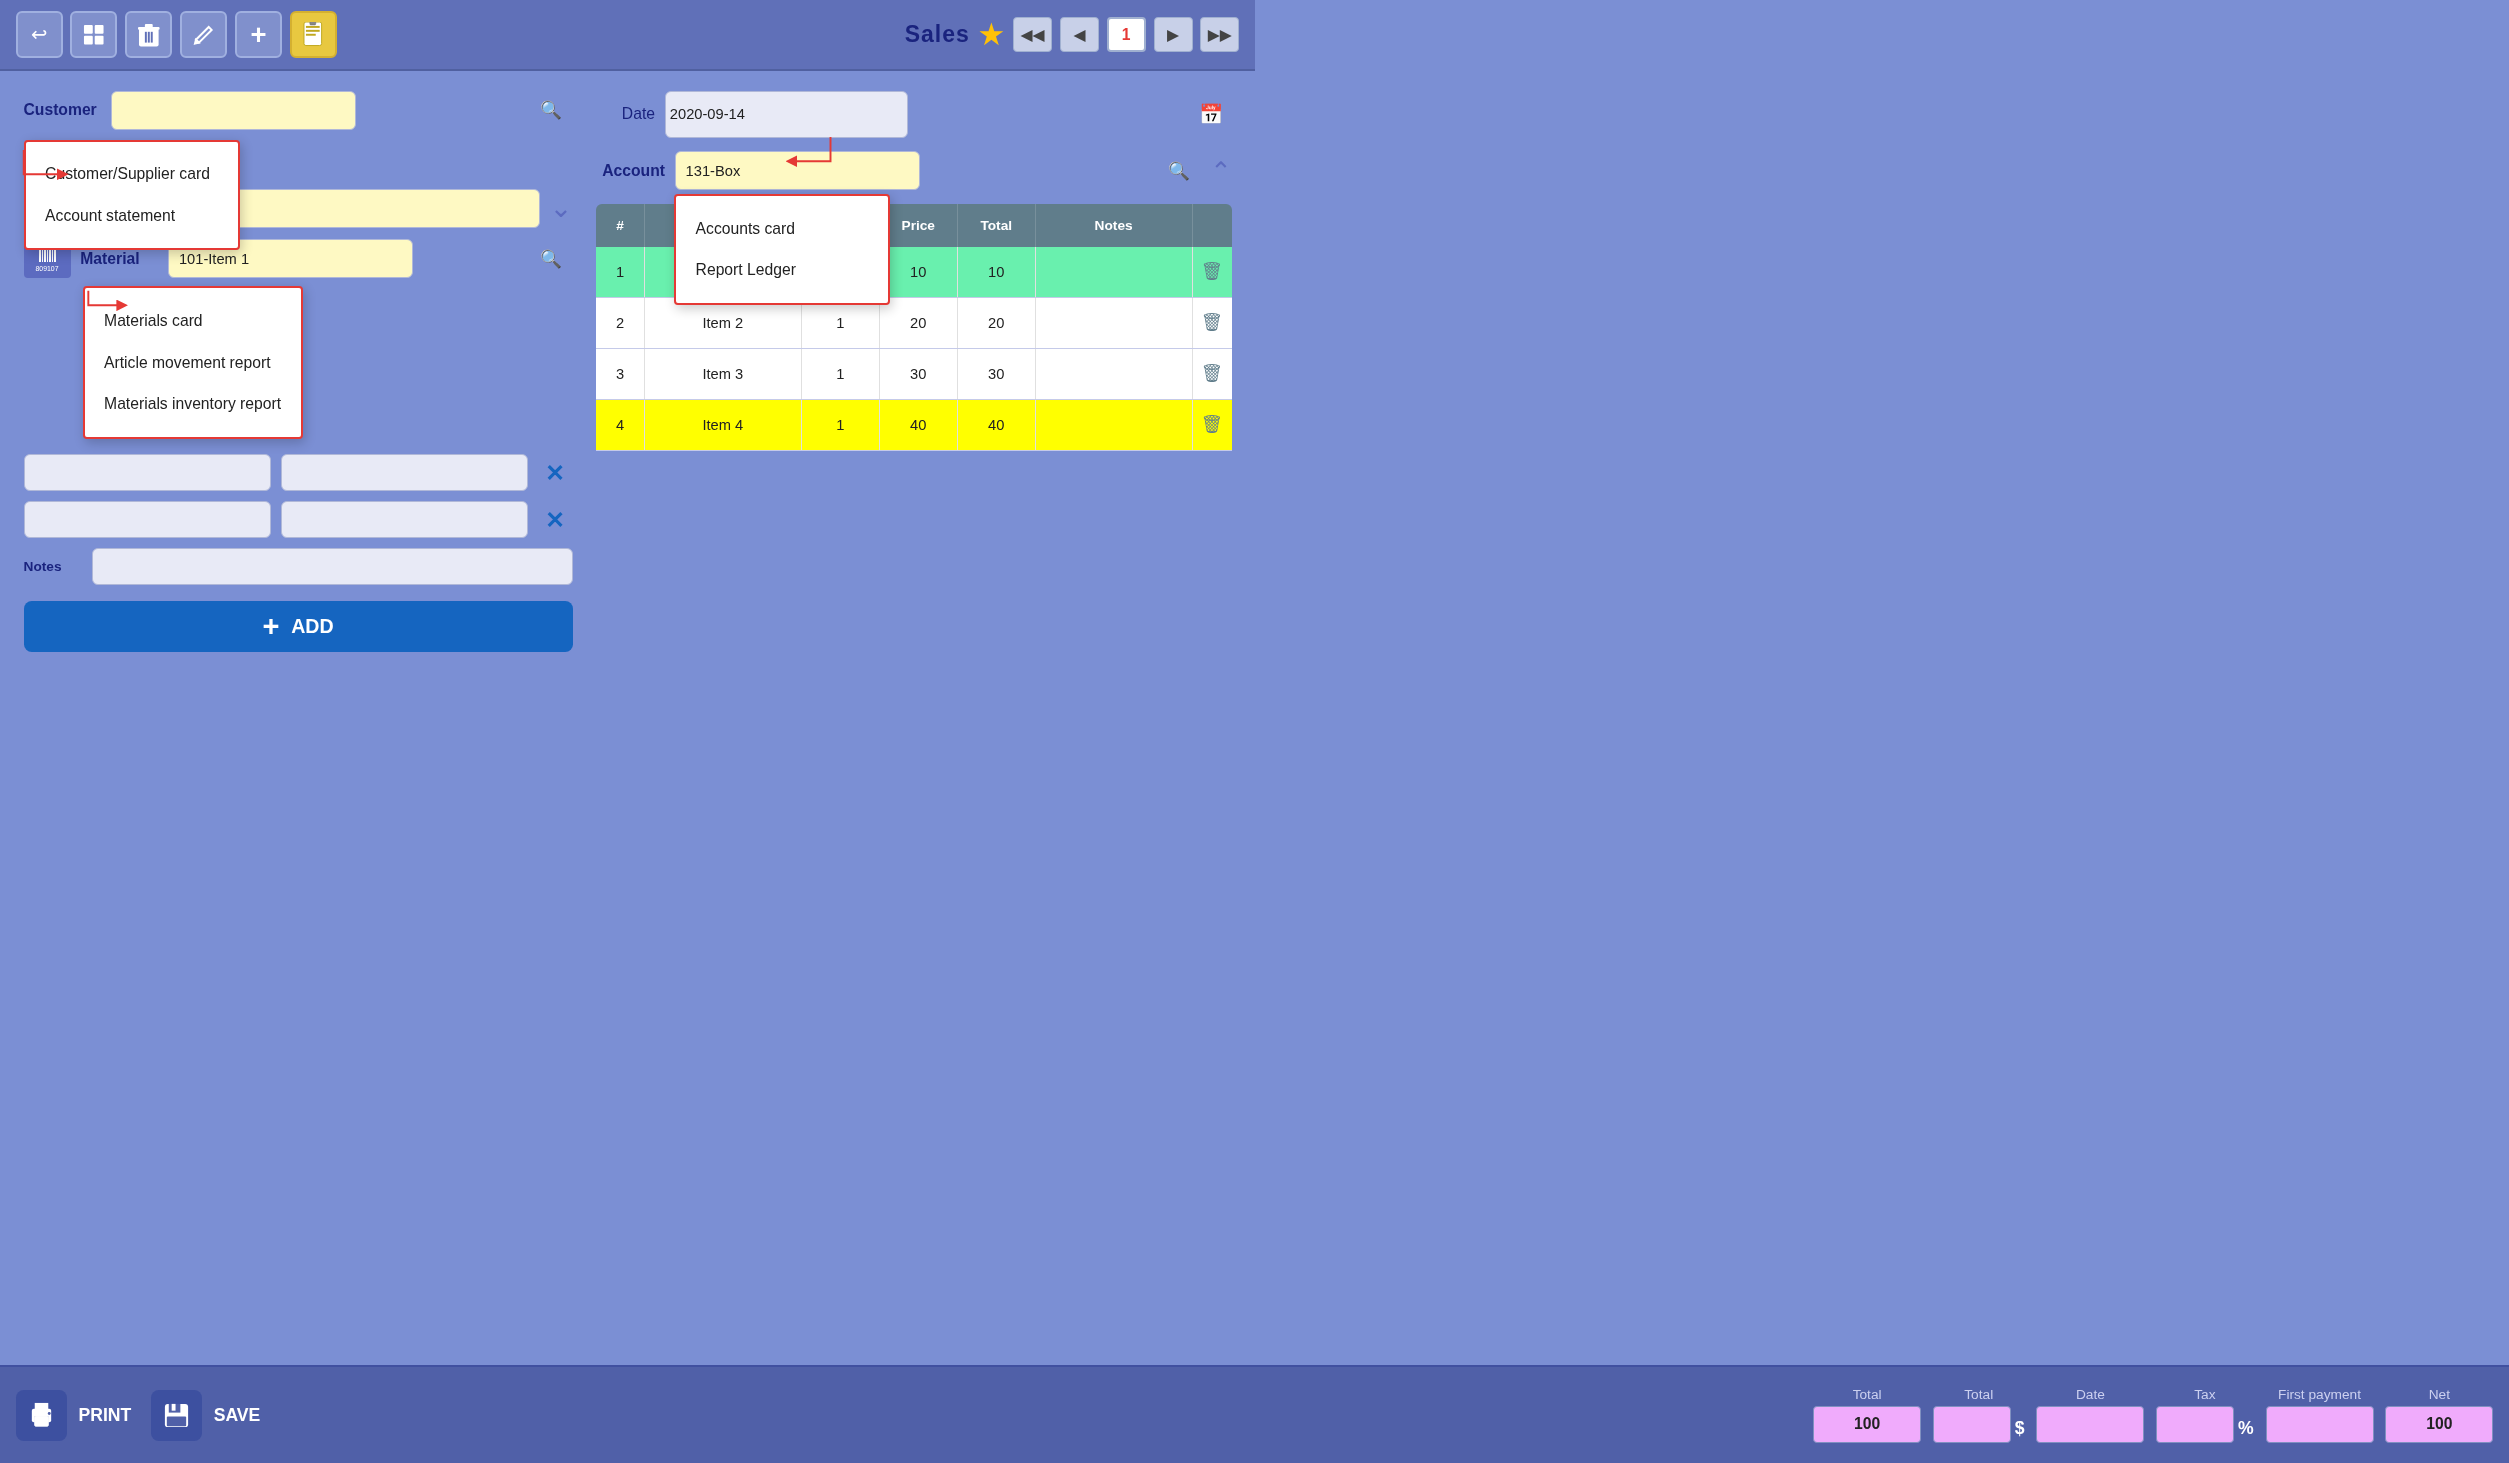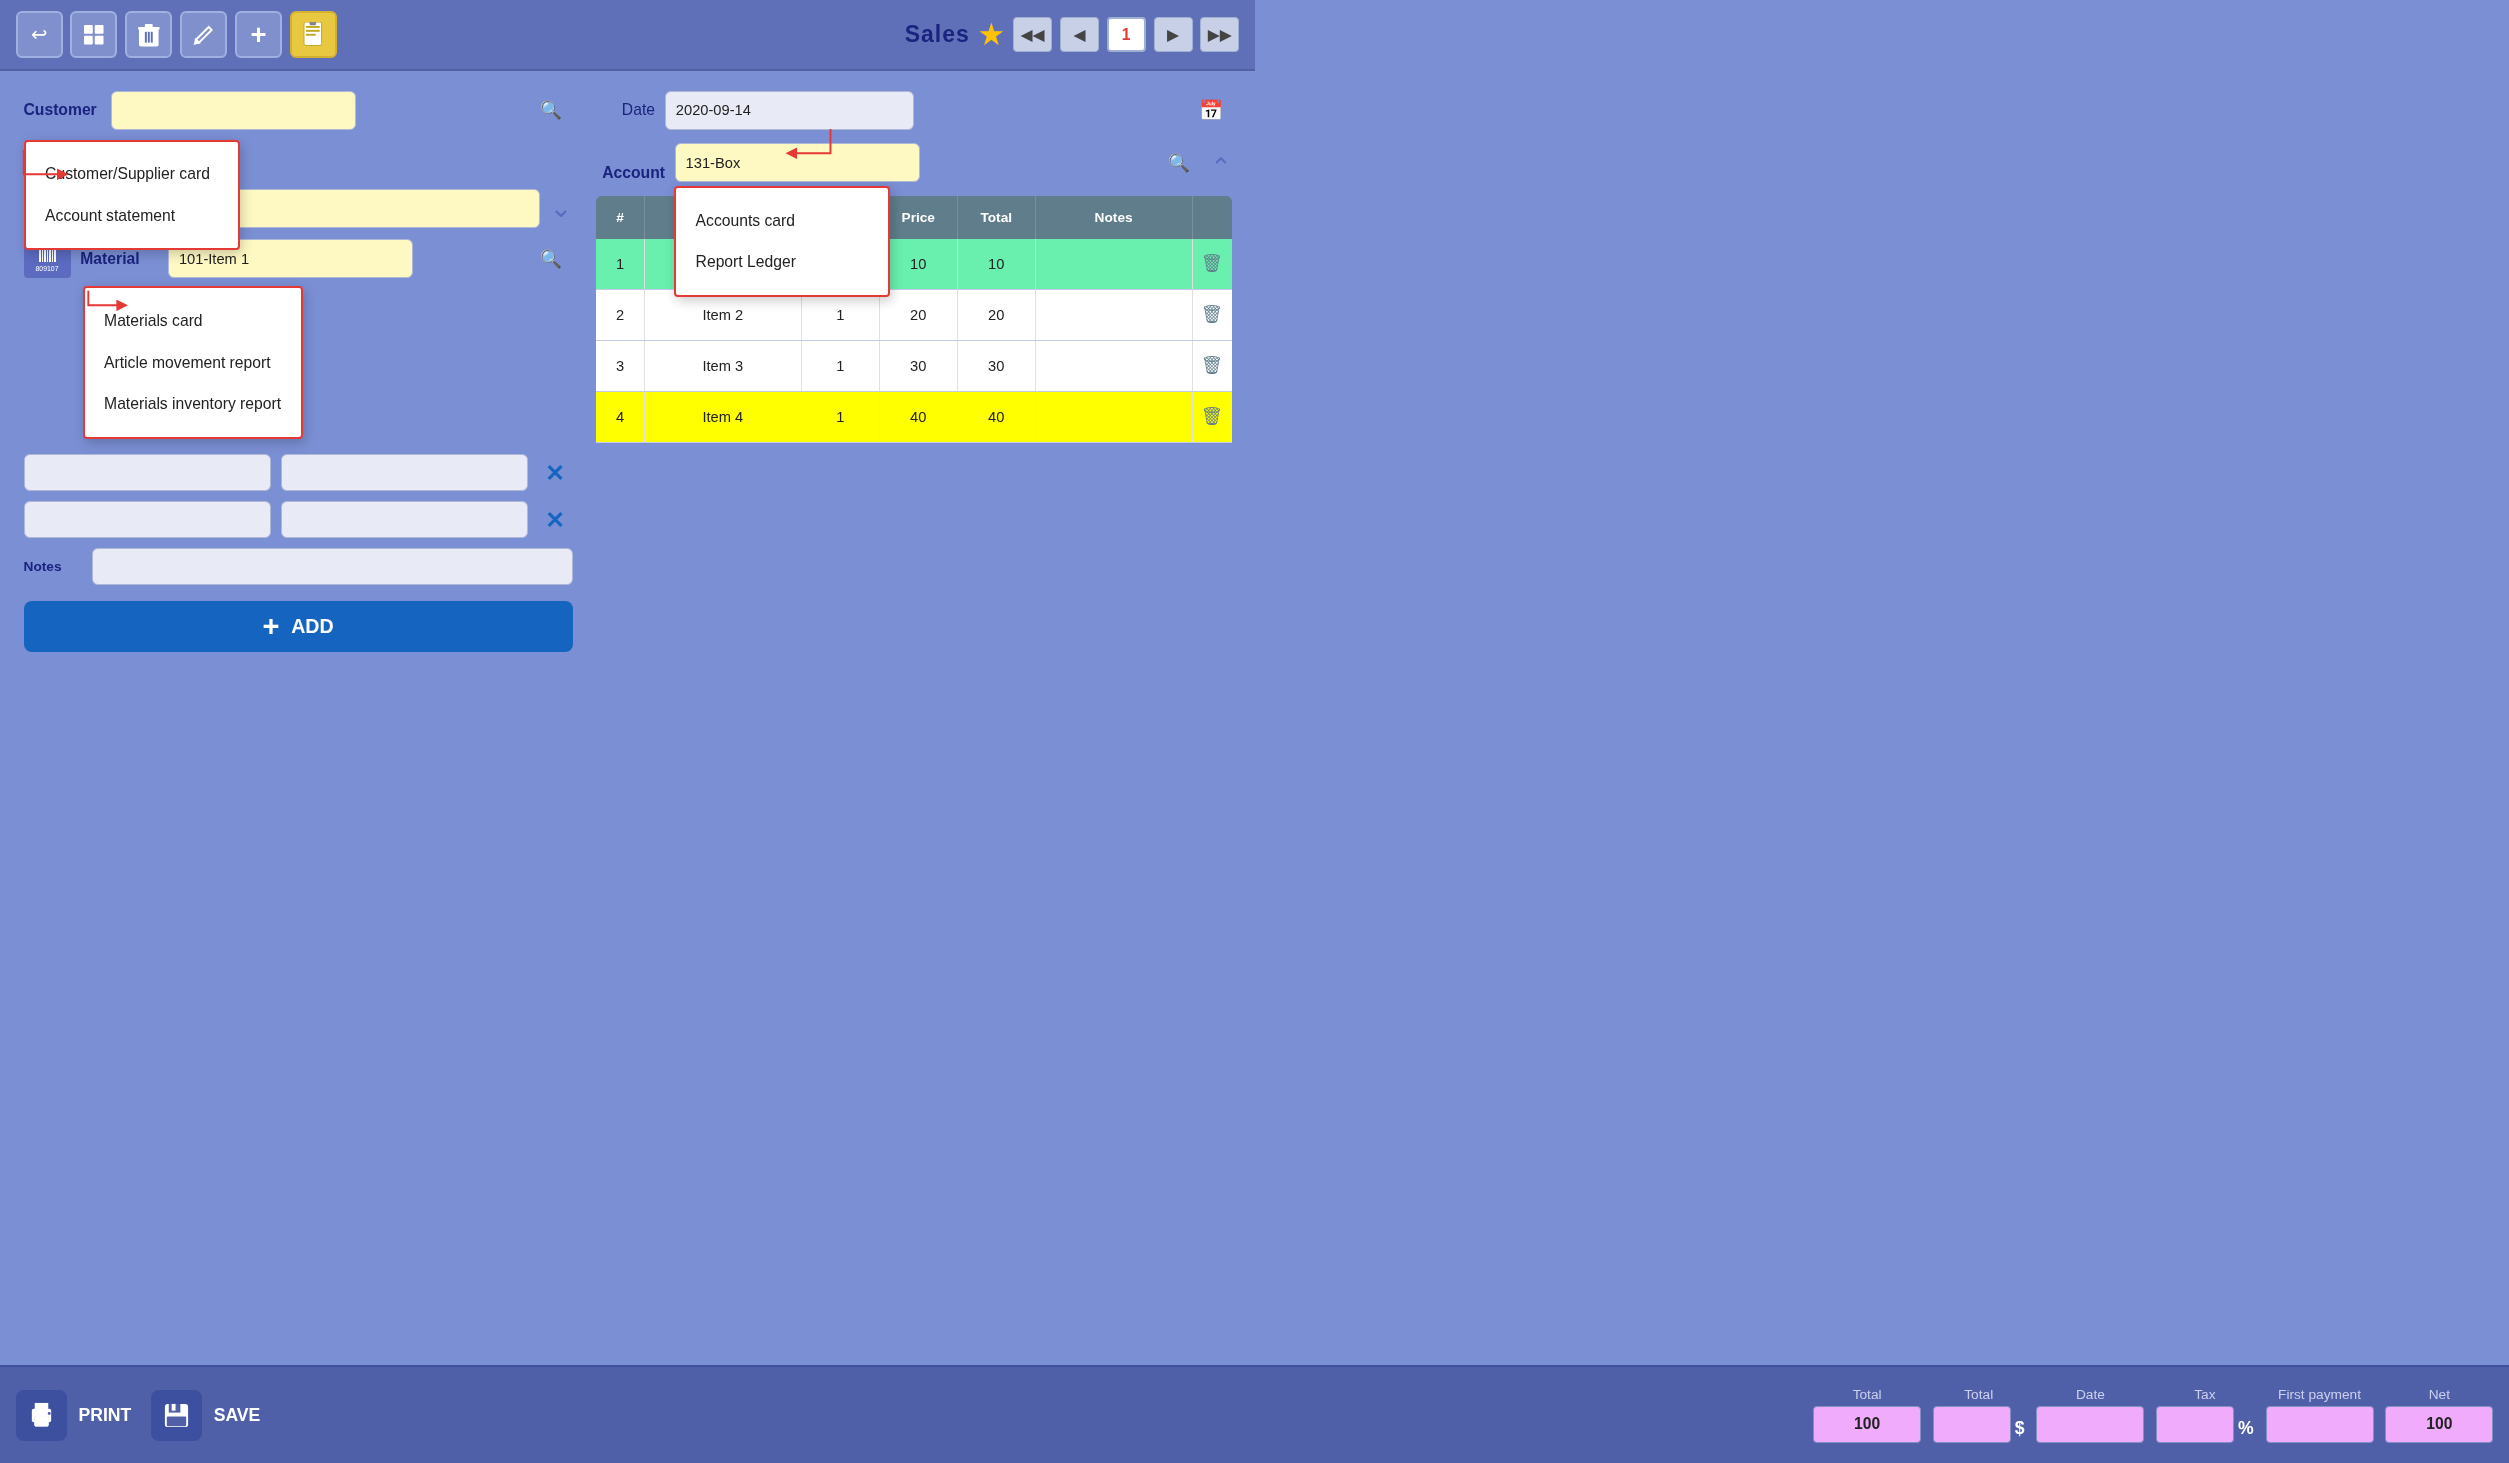--- a/index.html
+++ b/index.html
@@ -278,25 +278,25 @@
       cursor: pointer;
     }
     .date-label {
       font-size: 15.7px;
       color: #1a237e;
       min-width: 59px;
       text-align: right;
     }
     .date-input {
       flex: 1;
-      height: 39px;
+      height: 47px;
       border-radius: 5.9px;
       border: 1px solid #b0b8d8;
       background: #e8eaf6;
-      padding: 0 39px 0 10px;
+      padding: 0 39px 0 4px;
       font-size: 14.7px;
       color: #222;
       outline: none;
     }
     .account-label {
       font-size: 15.7px;
       font-weight: bold;
       color: #1a237e;
       min-width: 69px;
       text-align: right;
@@ -550,21 +550,21 @@
 
       <div style="display:flex;align-items:center;gap:9.8px;flex:1;position:relative;">
         <span class="date-label">Date</span>
         <div style="flex:1;position:relative;">
           <input class="date-input" type="text" value="2020-09-14" style="">
           <span style="position:absolute;right:7.8px;top:50%;transform:translateY(-50%);font-size:19.6px;cursor:pointer;">📅</span>
         </div>
       </div>
     </div>
 
-    <div style="display:flex;align-items:flex-end;gap:9.8px;margin-bottom:13.7px;position:relative;">
+    <div style="display:flex;align-items:center;gap:9.8px;margin-bottom:13.7px;position:relative;">
       <span class="account-label">Account</span>
       <div style="flex:1;position:relative;">
         <input class="form-input" type="text" value="131-Box" style="">
         <span class="input-search-icon">🔍</span>
       </div>
 
       <div class="chevron" style="font-size:25.5px;">⌃</div>
 
       <div class="dropdown-menu" style="left:78px;top:43px;">
         <div class="dropdown-item">Accounts card</div>

